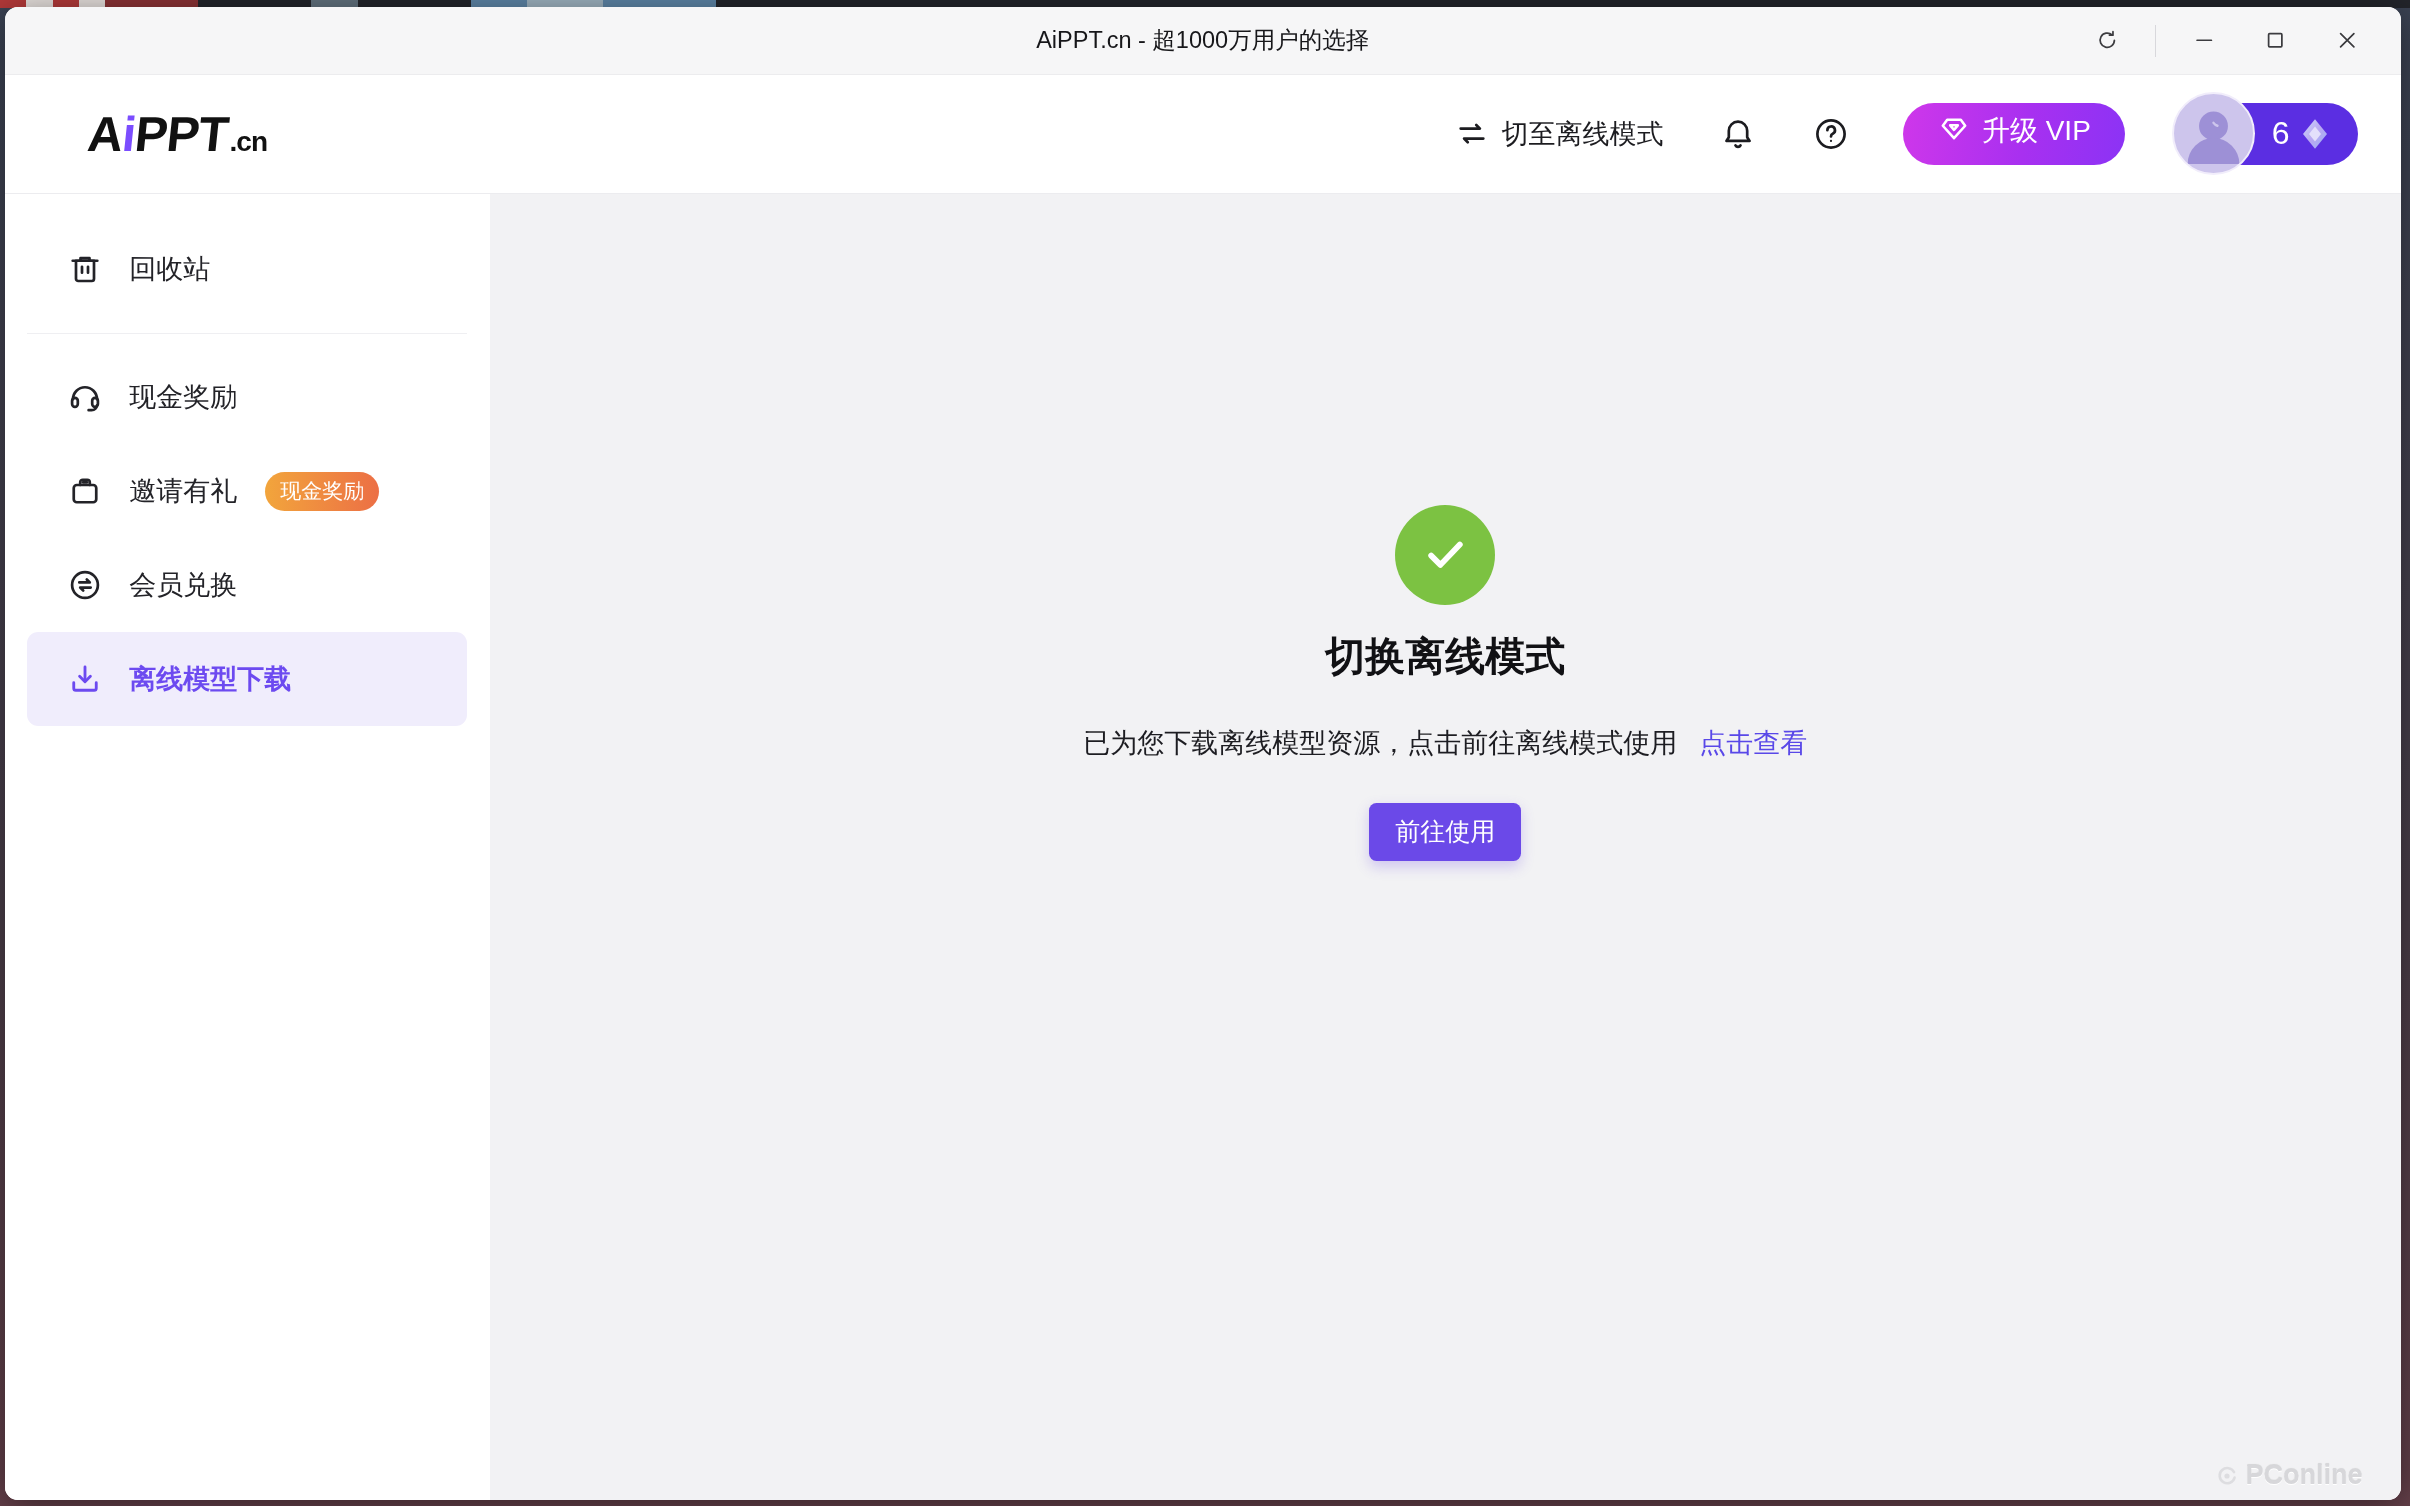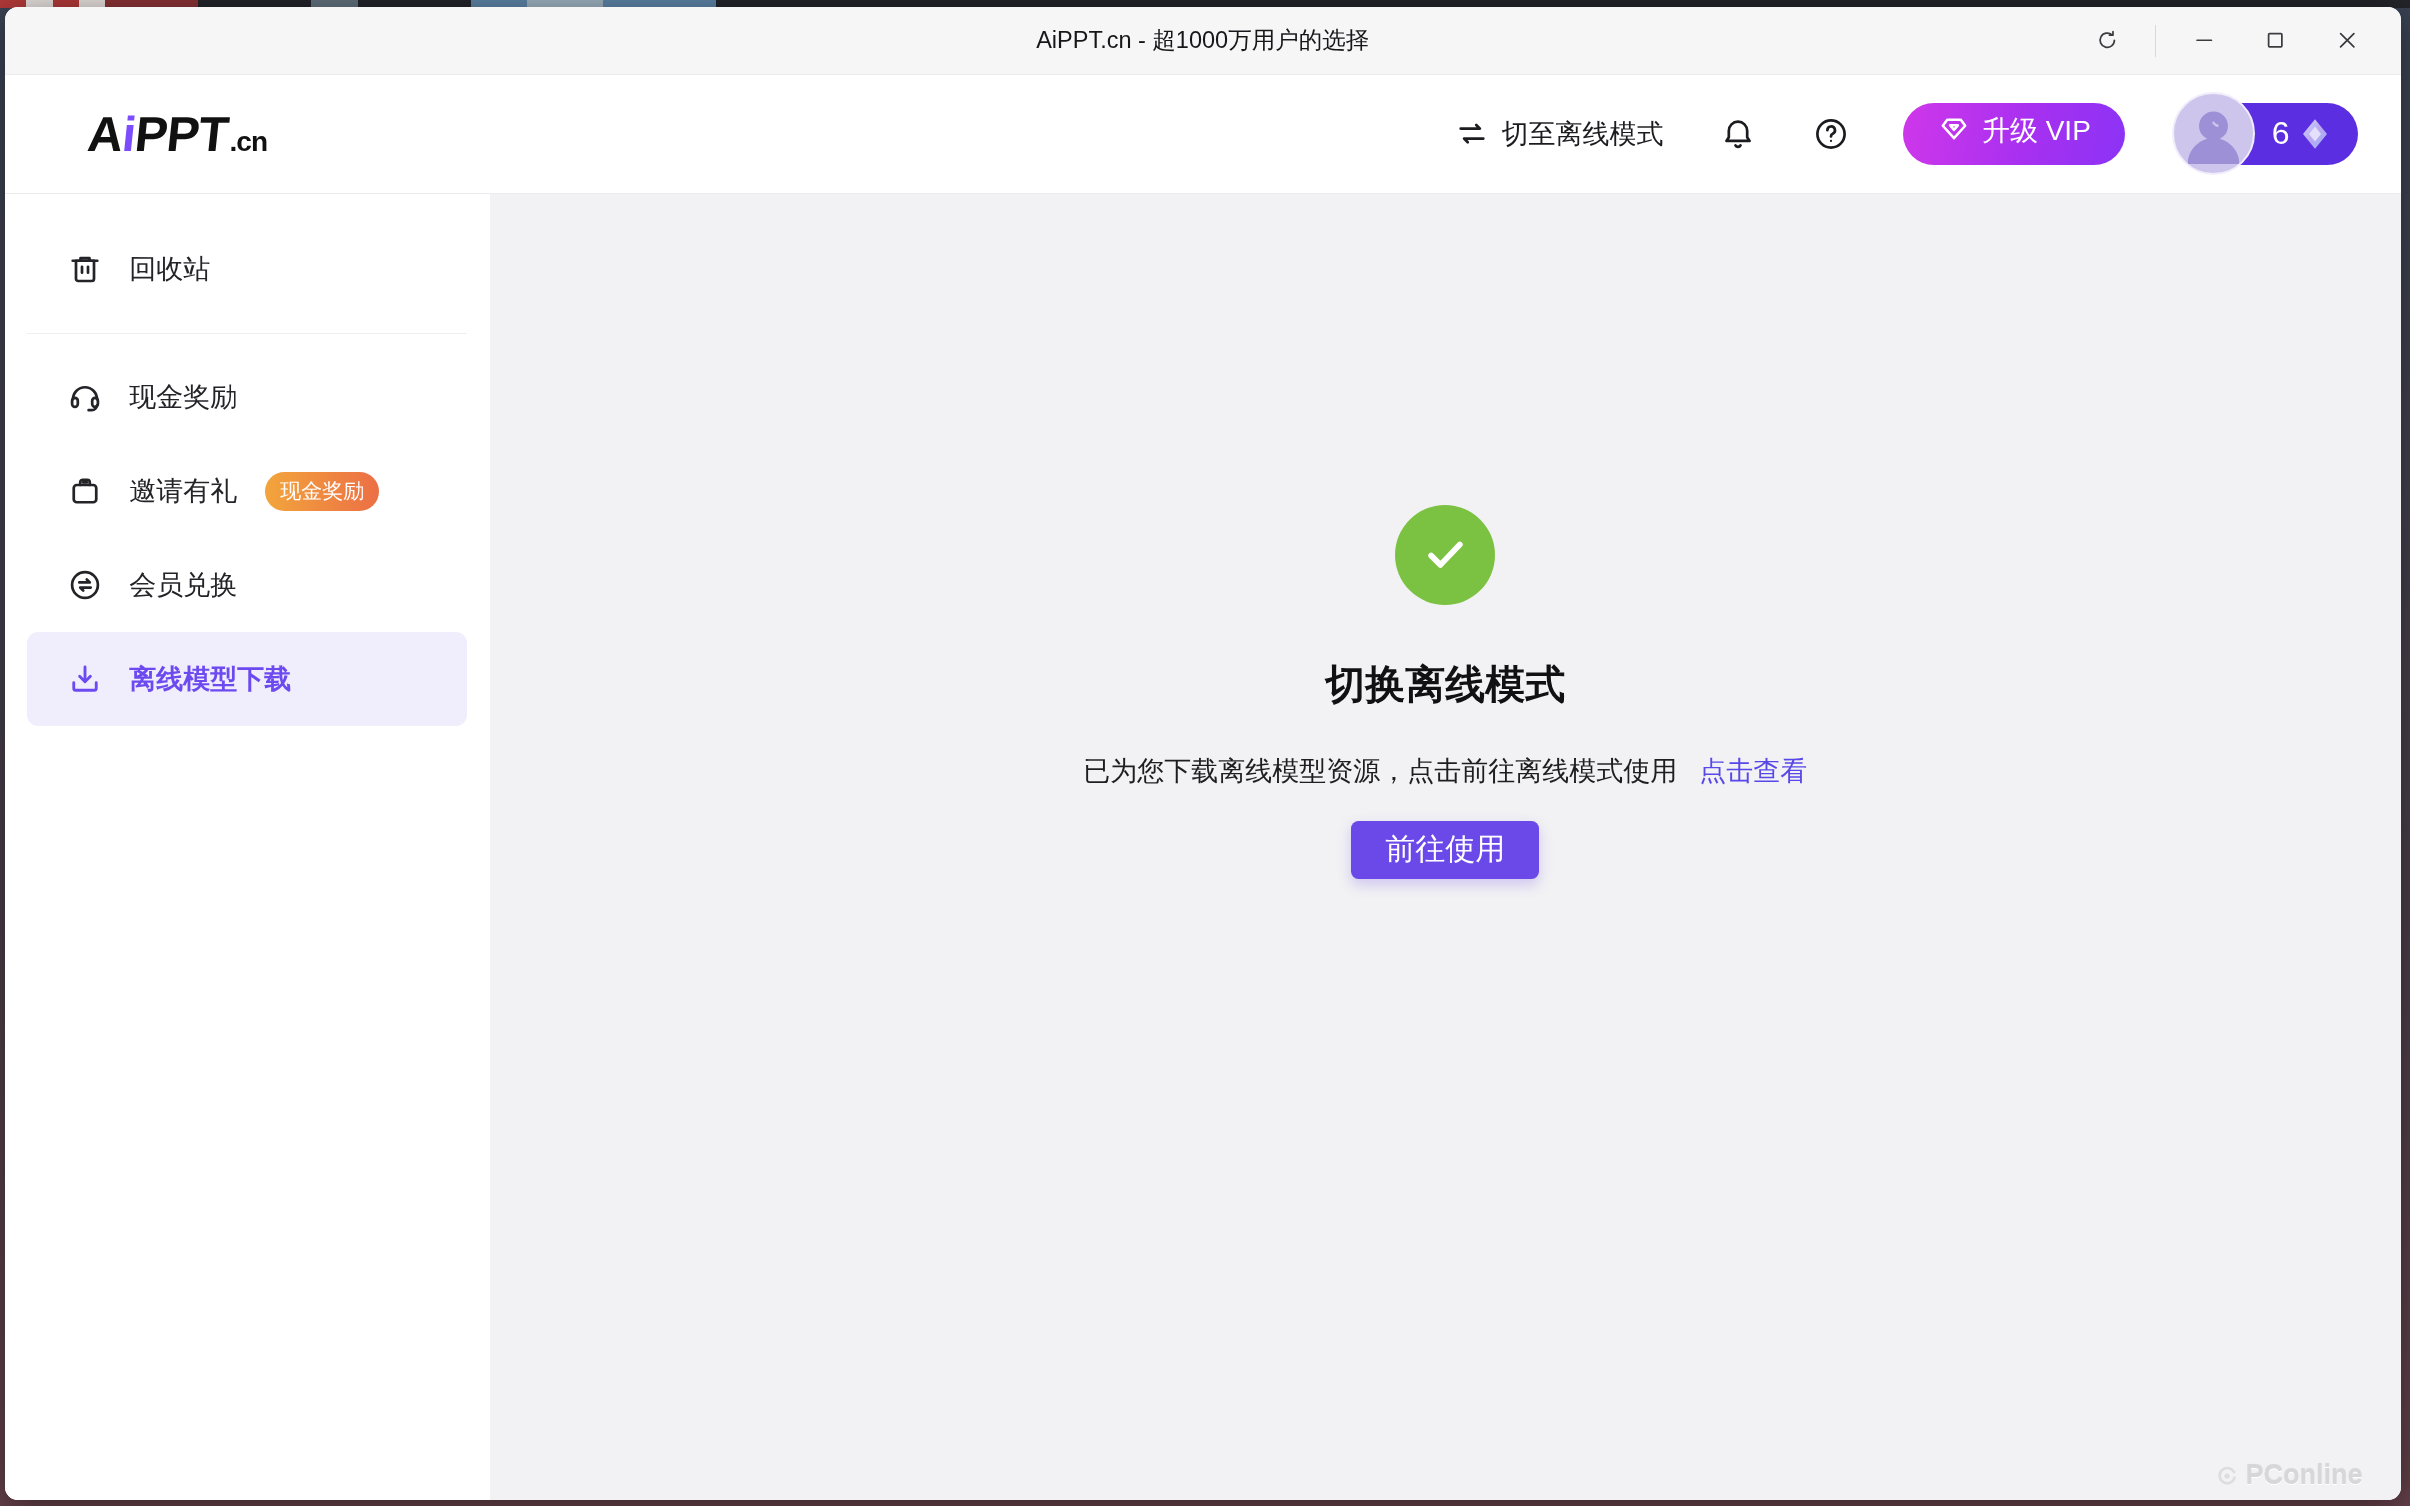--- a/index.html
+++ b/index.html
@@ -84,26 +84,26 @@
     background:linear-gradient(90deg,#f2a53c,#ec6f45);
     color:#fff; font-size:21px; font-weight:400; white-space:nowrap;
   }
   .main { flex:1; background:#f2f2f4; position:relative; display:flex; justify-content:center; }
   .status-block { margin-top:311px; display:flex; flex-direction:column; align-items:center; }
   .check-circle {
     width:100px; height:100px; border-radius:50%; background:#7cc242;
     display:flex; align-items:center; justify-content:center;
   }
   .check-circle svg { width:53px; height:53px; }
-  .status-title { margin-top:52px; font-size:40px; font-weight:700; color:#111114;text-align:right; }
+  .status-title { margin-top:24px; font-size:40px; font-weight:700; color:#111114;text-align:right; }
   .status-line { margin-top:41px; font-size:27px; color:#1d1d22; display:flex; align-items:center; gap:22px; }
   .status-link { color:#5948e8; cursor:pointer; }
   .cta-btn {
-    margin-top:32px; width:188px; height:58px; border:none; cursor:pointer;
-    border-radius:7.5px; background:#6b49e8; color:#fff; font-size:30px;
+    margin-top:42px; width:152px; height:58px; border:none; cursor:pointer;
+    border-radius:7.5px; background:#6b49e8; color:#fff; font-size:25px;
     box-shadow:0 5.6px 13px rgba(107,73,232,.25);
   }
   .watermark {
     position:absolute; right:38px; bottom:9.4px; display:flex; align-items:center; gap:5.6px;
     color:#d7d7da; font-size:27px; font-weight:700;
     text-shadow:0 0.9px 0 #fff, 0 -0.9px 0.9px rgba(0,0,0,.12); user-select:none;
   }
   .watermark svg { width:26px; height:26px; opacity:.75; }
 </style>
 </head>

